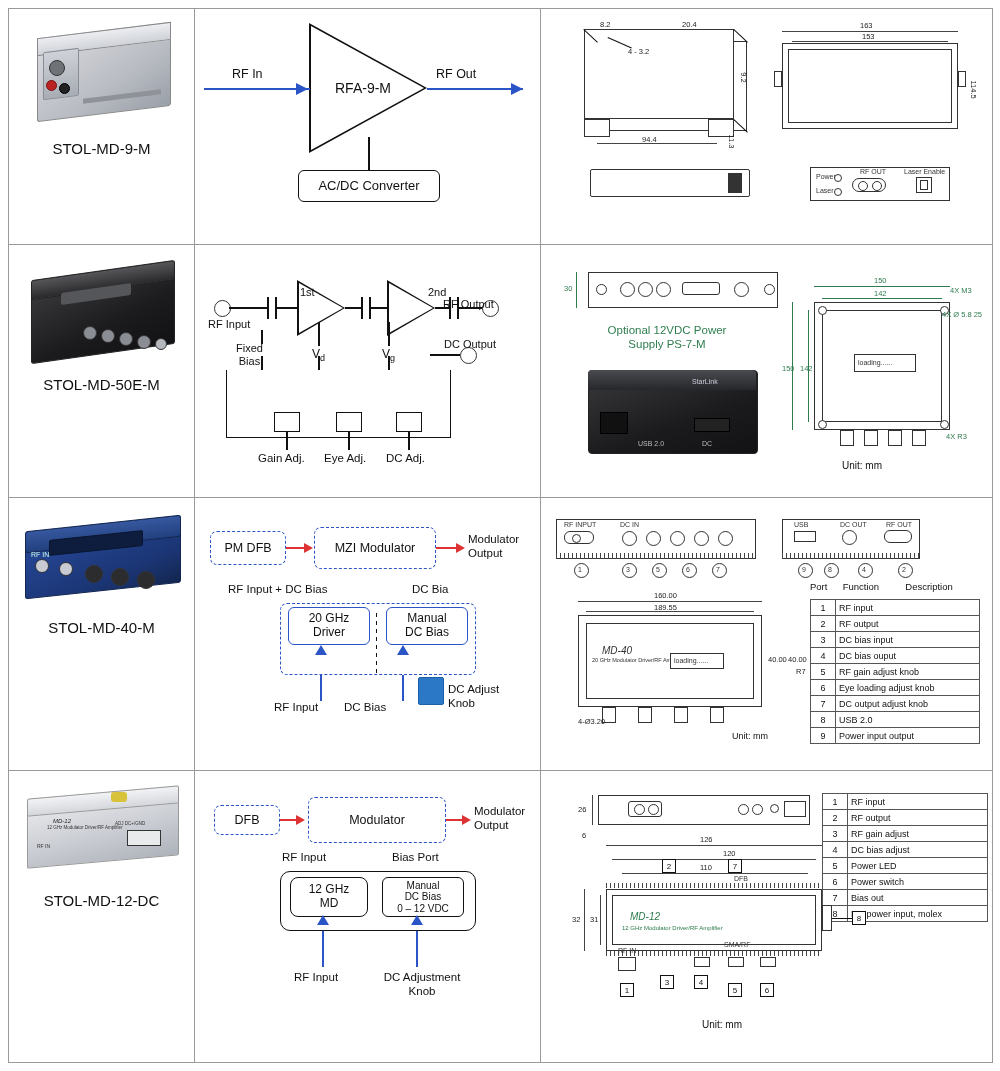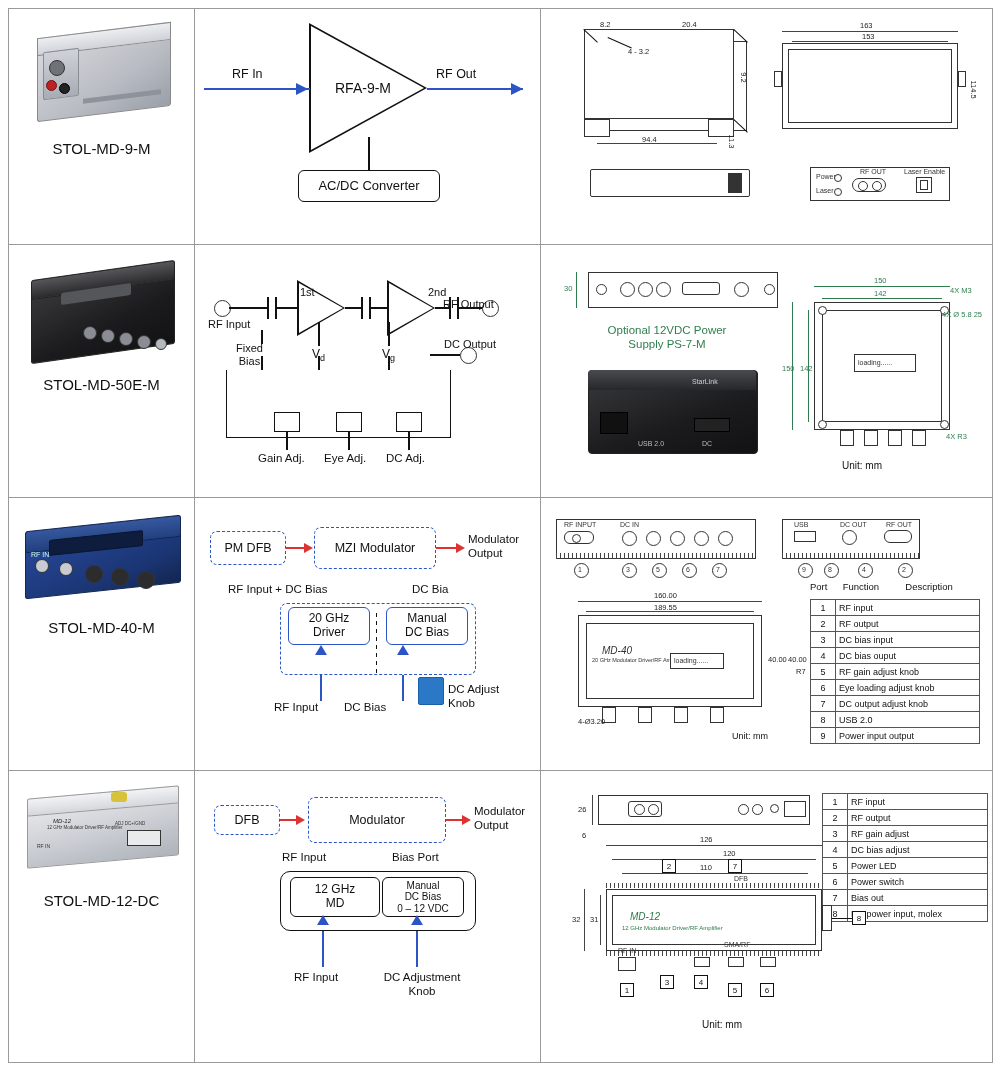--- a/index.html
+++ b/index.html
@@ -446,21 +446,21 @@
       <div class="dbox" style="left:112px;top:18px;width:138px;height:46px;">Modulator</div>
       <div class="lnr" style="left:84px;top:40px;width:20px;height:1.5px;"></div>
       <div class="tri" style="left:100px;top:36px;border-top:5px solid transparent;border-bottom:5px solid transparent;border-left:9px solid #d33;"></div>
       <div class="lnr" style="left:250px;top:40px;width:20px;height:1.5px;"></div>
       <div class="tri" style="left:266px;top:36px;border-top:5px solid transparent;border-bottom:5px solid transparent;border-left:9px solid #d33;"></div>
       <div class="lbl" style="left:278px;top:26px;font-size:11.5px;white-space:pre-line;">Modulator
 Output</div>
       <div class="lbl" style="left:86px;top:72px;font-size:11.5px;">RF Input</div>
       <div class="lbl" style="left:196px;top:72px;font-size:11.5px;">Bias Port</div>
       <div class="box rbox" style="left:84px;top:92px;width:196px;height:60px;border-radius:10px;"></div>
-      <div class="box rbox" style="left:94px;top:98px;width:90px;height:40px;white-space:pre-line;">12 GHz
+      <div class="box rbox" style="left:94px;top:98px;width:78px;height:40px;white-space:pre-line;border-radius:8px;">12 GHz
 MD</div>
       <div class="box rbox" style="left:186px;top:98px;width:82px;height:40px;white-space:pre-line;font-size:10px;">Manual
 DC Bias
 0 – 12 VDC</div>
       <div class="lnb" style="left:126px;top:152px;width:2px;height:36px;"></div>
       <div class="tri" style="left:121px;top:136px;border-left:6px solid transparent;border-right:6px solid transparent;border-bottom:10px solid #2b55c7;"></div>
       <div class="lnb" style="left:220px;top:152px;width:2px;height:36px;"></div>
       <div class="tri" style="left:215px;top:136px;border-left:6px solid transparent;border-right:6px solid transparent;border-bottom:10px solid #2b55c7;"></div>
       <div class="lbl" style="left:98px;top:192px;font-size:11.5px;">RF Input</div>
       <div class="lbl" style="left:170px;top:192px;font-size:11.5px;white-space:pre-line;text-align:center;width:112px;">DC Adjustment

